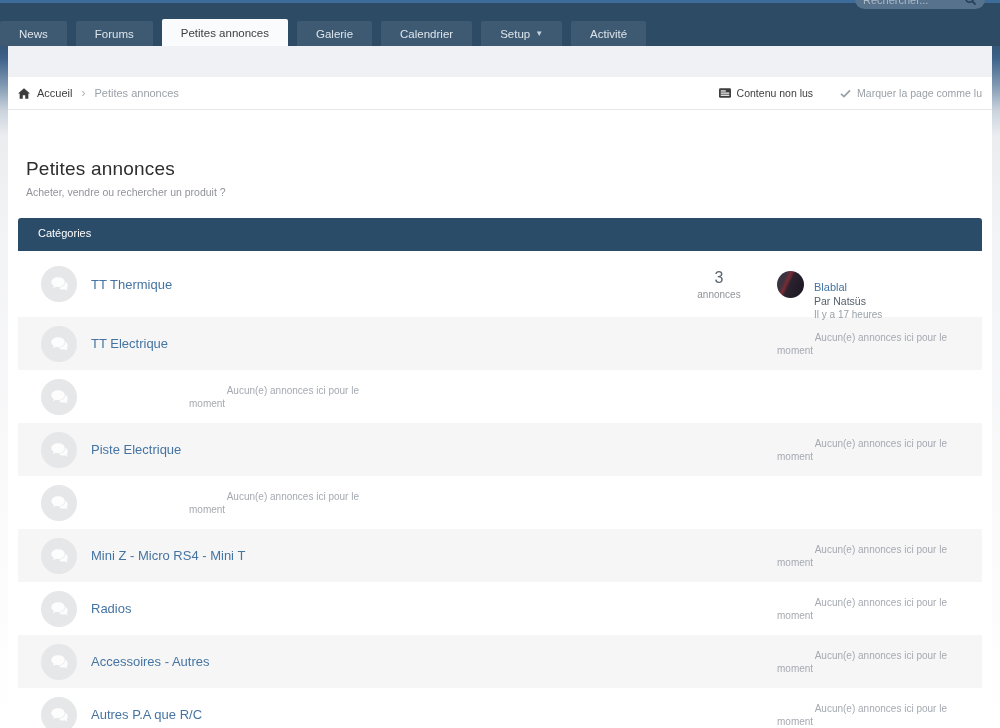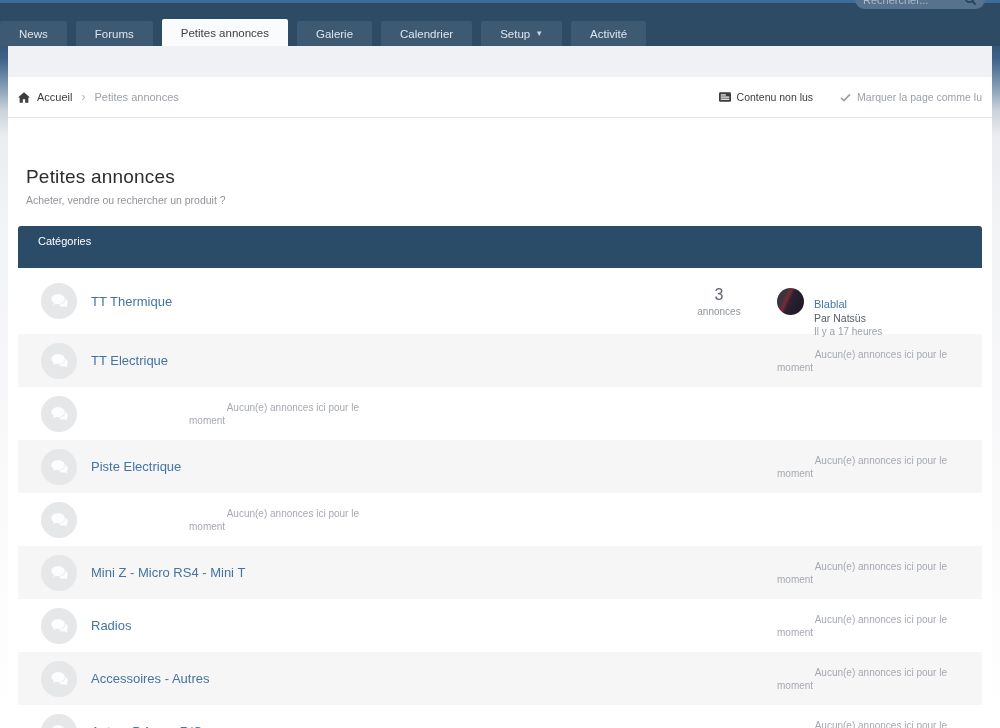--- a/index.html
+++ b/index.html
@@ -38,39 +38,39 @@
     flex:1; background:transparent; border:none; outline:none;
     font-size:11px; color:#dbe3ea; font-family:inherit; min-width:0;
   }
   .searchwrap input::placeholder { color:#aebbc8; }
 
   
   .wrapper { margin:0 8px; }
   .subband { height:31px; background:#eff1f4; }
 
   .breadcrumb-bar {
-    height:41px; background:#ffffff; border-bottom:1px solid #e7e7e7;
+    height:33px; background:#ffffff; border-bottom:1px solid #e7e7e7;
     display:flex; align-items:center; justify-content:space-between;
     padding:0 10px; overflow:hidden; white-space:nowrap;
   }
   .bc-left, .bc-right { display:flex; align-items:center; gap:7px; }
   .bc-home-label { font-size:11px; color:#3c3c3c; }
   .bc-sep { font-size:12px; color:#b3b3b3; padding:0 2px; }
   .bc-current { font-size:11px; color:#9ba1a7; }
   .bc-unread { display:flex; align-items:center; gap:6px; font-size:10.5px; color:#3d3d3d; cursor:pointer;padding-left:44px; }
   .bc-mark { display:flex; align-items:center; gap:6px; font-size:10.5px; color:#9ba1a7; cursor:pointer; margin-left:20px; }
 
   
   .content { background:#ffffff; padding:0 10px; min-height:630px; }
   .page-head { padding:48px 8px 0 8px; }
   h1.page-title { font-size:19px; font-weight:400; color:#2e2e2e; letter-spacing:.2px; }
   .page-sub { font-size:10.5px; color:#909399; margin-top:6px; }
 
   .cat-header {
-    margin-top:20px; height:42px; line-height:30px;
+    margin-top:20px; height:33px; line-height:30px;
     background:#2b4c68; color:#ffffff; font-size:11px;
     padding:0 20px; border-radius:3px 3px 0 0;
   }
 
   .row {
     display:flex; align-items:center;
     padding:0 30px 0 23px; height:53px; background:#ffffff;
   }
   .row.alt { background:#f6f6f7; }
   .row.first { height:66px; }

